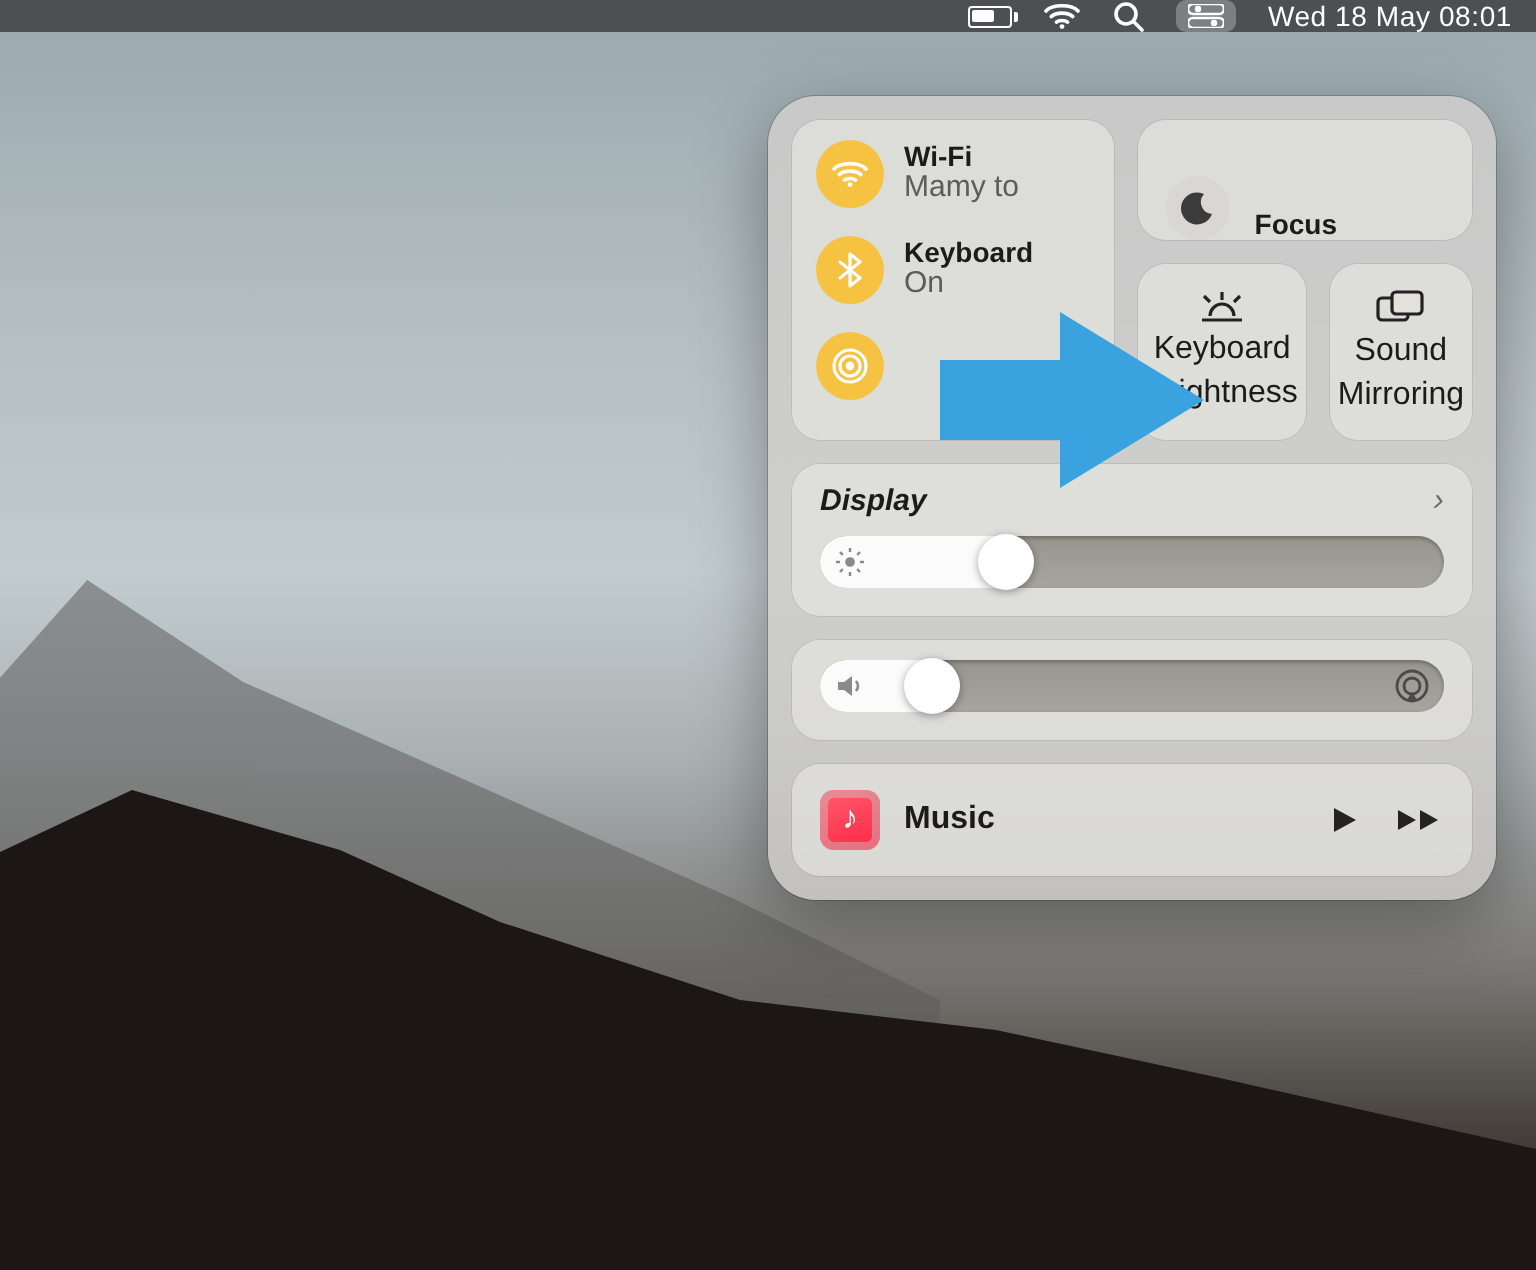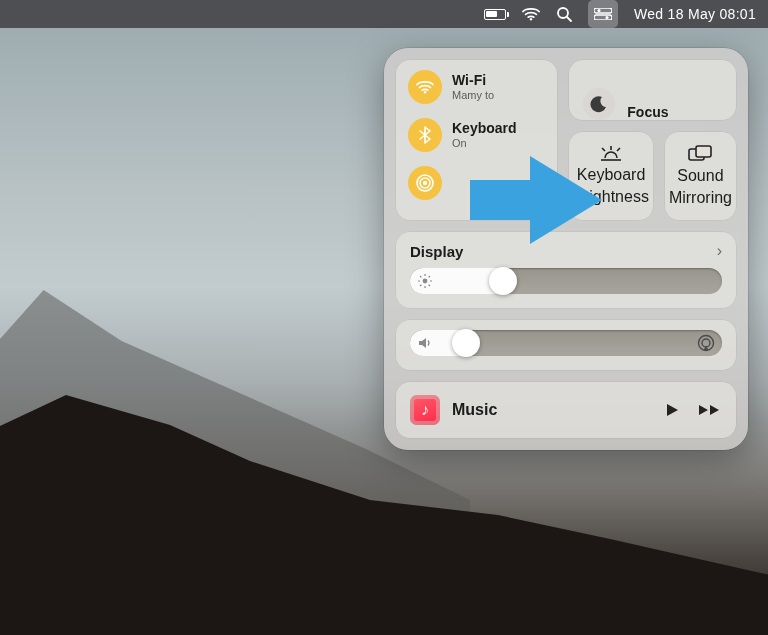--- a/index.html
+++ b/index.html
@@ -27,21 +27,21 @@
     opacity:.55;
   }
   .mountain-fore {
     position:absolute; left:-30px; bottom:0; width:800px; height:300px;
     background:#1c1714;
     clip-path: polygon(0% 100%, 0% 35%, 12% 20%, 25% 30%, 35% 42%, 50% 55%, 66% 60%, 80% 68%, 100% 80%, 100% 100%);
   }
 
   
   .menubar {
-    position:absolute; top:0; left:0; right:0; height:28px;
+    position:absolute; top:0; left:0; right:0; height:16px;
     background:#4d4f52;
     display:flex; justify-content:flex-end; align-items:center;
     padding-right:12px; gap:16px;
     color:#fff;
   }
   .menubar .slot { display:flex; align-items:center; justify-content:center; height:100%; }
   .battery {
     width:22px; height:11px; border:1.4px solid #fff; border-radius:2px; position:relative;
   }
   .battery::after{content:"";position:absolute;right:-4px;top:2px;width:2px;height:5px;background:#fff;border-radius:0 1px 1px 0;}
@@ -73,30 +73,30 @@
   .conn-card{padding:10px 12px;display:flex;flex-direction:column;gap:14px;}
   .conn-item{display:flex;align-items:center;gap:10px;}
   .pill{
     width:34px;height:34px;border-radius:50%;
     display:flex;align-items:center;justify-content:center;
     flex:0 0 34px;
   }
   .pill.on{background:#f6c241;color:#fff;}
   .conn-text{display:flex;flex-direction:column;line-height:1.1;}
   .conn-title{font-size:14px;font-weight:600;color:#1b1b1b;}
-  .conn-sub{font-size:11px;color:#5c5c5c;}
+  .conn-sub{font-size:15px;color:#5c5c5c;}
 
   .right-col{display:flex;flex-direction:column;gap:12px;}
   .focus-card{height:60px;display:flex;align-items:flex-end;gap:12px;padding:0 14px;}
   .focus-icon{width:32px;height:32px;border-radius:50%;background:#d9d7d3;display:flex;align-items:center;justify-content:center;}
   .tiny-row{display:grid;grid-template-columns:1fr 1fr;gap:12px;height:88px;}
   .tiny{display:flex;flex-direction:column;align-items:center;justify-content:center;gap:4px;font-size:16px;color:#1b1b1b;text-align:center;padding:4px;}
 
   .slider-card{padding:10px 14px 14px;}
-  .slider-head{display:flex;justify-content:space-between;align-items:flex-end;margin-bottom:8px;}
+  .slider-head{display:flex;justify-content:space-between;align-items:flex-start;margin-bottom:8px;font-style:italic;}
   .slider-title{font-size:15px;font-weight:600;color:#1b1b1b;}
   .chev{color:#6b6b6b;font-size:16px;}
   .slider-track{
     position:relative;height:26px;border-radius:13px;
     background:linear-gradient(#98958d,#a8a59e);
     box-shadow: inset 0 1px 2px rgba(0,0,0,.3);
   }
   .slider-fill{
     position:absolute;left:0;top:0;bottom:0;border-radius:13px;
     background:#fbfbfb;

